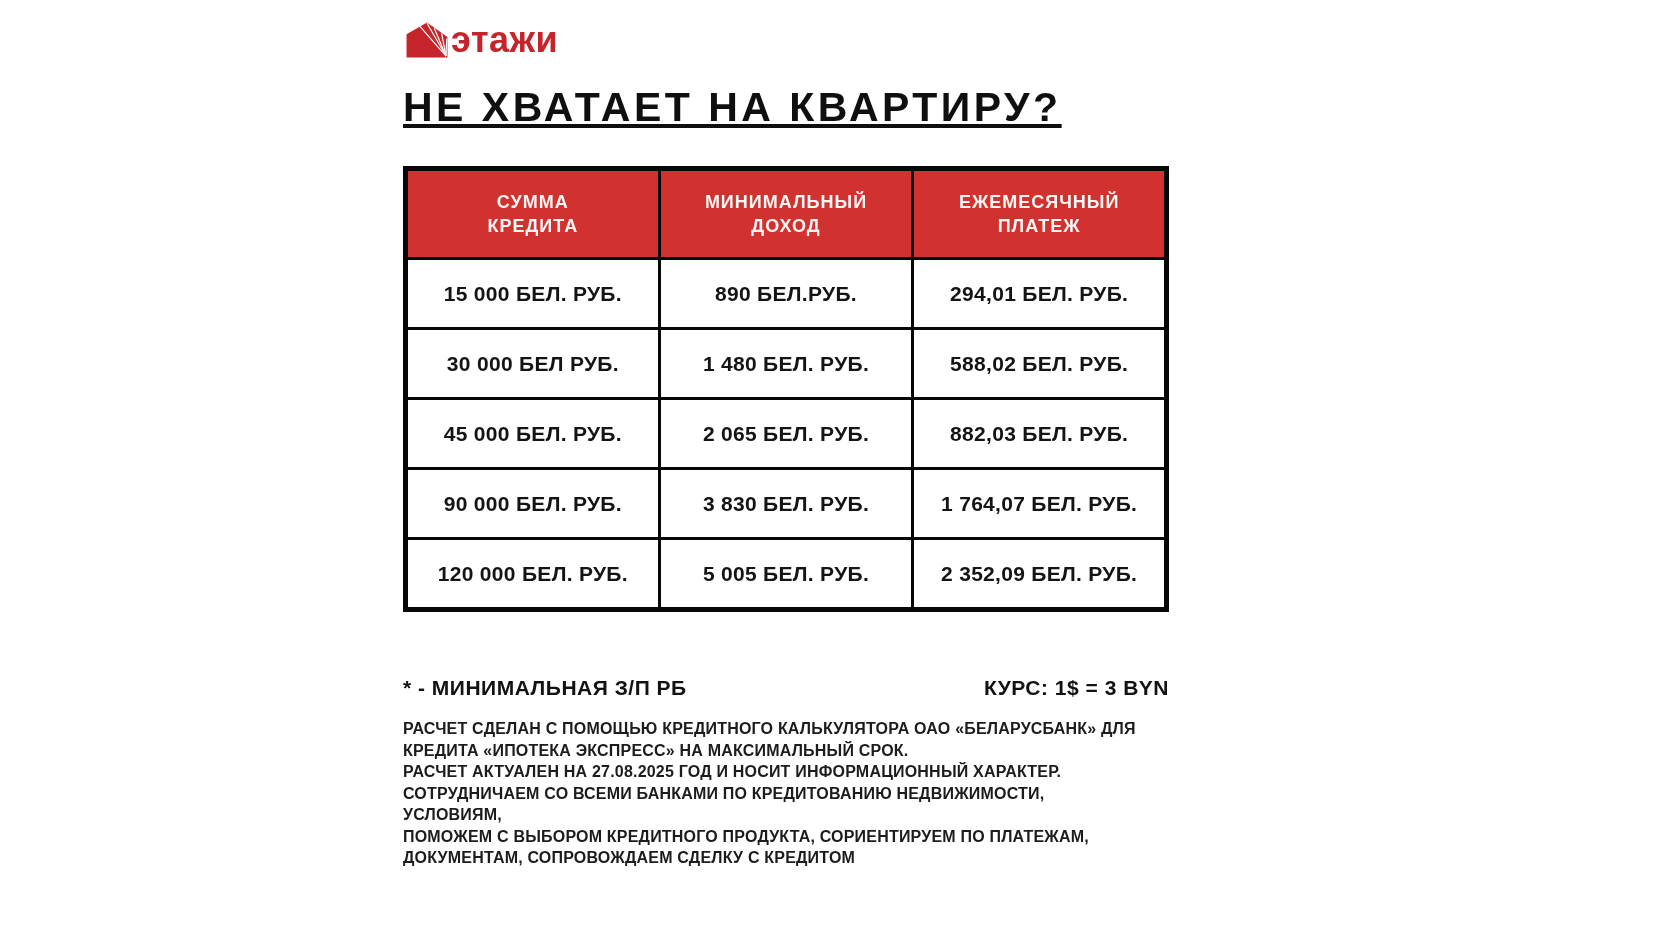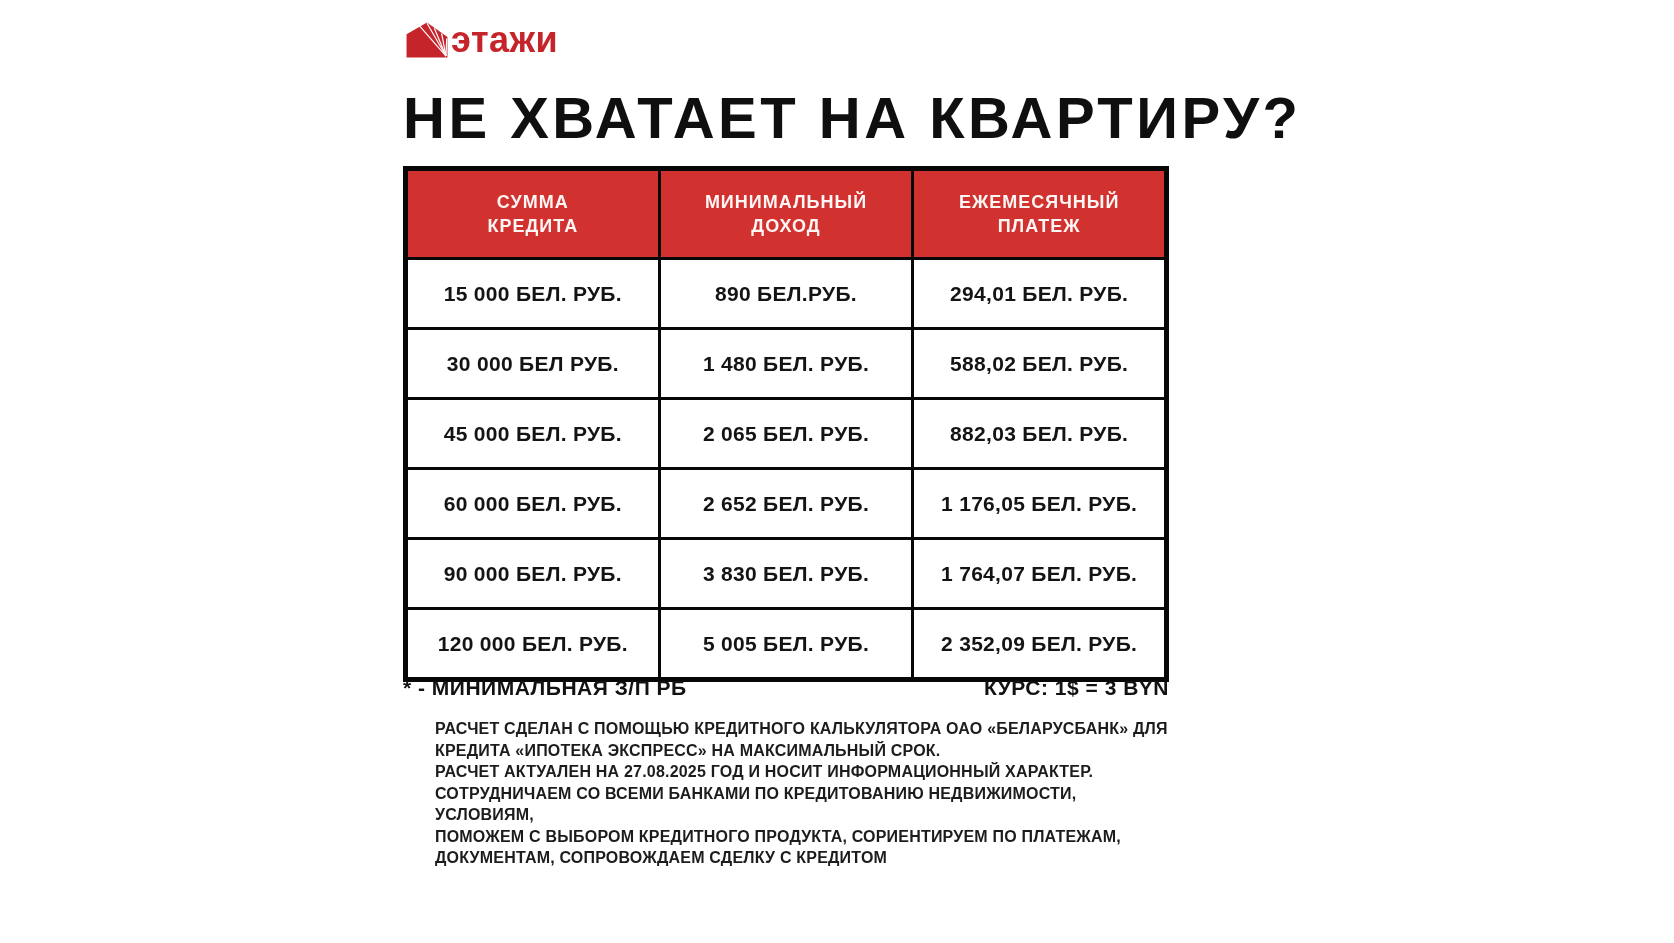--- a/index.html
+++ b/index.html
@@ -41,24 +41,25 @@
     line-height: 38px;
   }
 
   
   .title {
     position: absolute;
     left: 0;
     top: 84px;
     width: 766px;
     color: #0f0f0f;
-    font-size: 58px;
+    font-size: 41px;
     font-weight: bold;
     letter-spacing: 3.5px;
     white-space: nowrap;
+    text-decoration: underline;
   }
 
   
   .credit-table {
     position: absolute;
     left: 0;
     top: 166px;
     width: 766px;
     border-collapse: collapse;
     table-layout: fixed;
@@ -110,21 +111,20 @@
     top: 718px;
     width: 800px;
     color: #1c1c1c;
     font-size: 16px;
     font-weight: bold;
     letter-spacing: 0.2px;
   }
   .disclaimer .line {
     line-height: 21.5px;
     white-space: nowrap;
-    margin-left: 32px;
   }
 </style>
 </head>
 <body>
 
 <div class="canvas">
   <div class="content">
 
     <div class="logo">
       <svg class="logo-icon" viewBox="0 0 60 52">
@@ -163,25 +163,20 @@
           <td>30 000 БЕЛ РУБ.</td>
           <td>1 480 БЕЛ. РУБ.</td>
           <td>588,02 БЕЛ. РУБ.</td>
         </tr>
         <tr>
           <td>45 000 БЕЛ. РУБ.</td>
           <td>2 065 БЕЛ. РУБ.</td>
           <td>882,03 БЕЛ. РУБ.</td>
         </tr>
         <tr>
-          <td>60 000 БЕЛ. РУБ.</td>
-          <td>2 652 БЕЛ. РУБ.</td>
-          <td>1 176,05 БЕЛ. РУБ.</td>
-        </tr>
-        <tr>
           <td>90 000 БЕЛ. РУБ.</td>
           <td>3 830 БЕЛ. РУБ.</td>
           <td>1 764,07 БЕЛ. РУБ.</td>
         </tr>
         <tr>
           <td>120 000 БЕЛ. РУБ.</td>
           <td>5 005 БЕЛ. РУБ.</td>
           <td>2 352,09 БЕЛ. РУБ.</td>
         </tr>
       </tbody>

